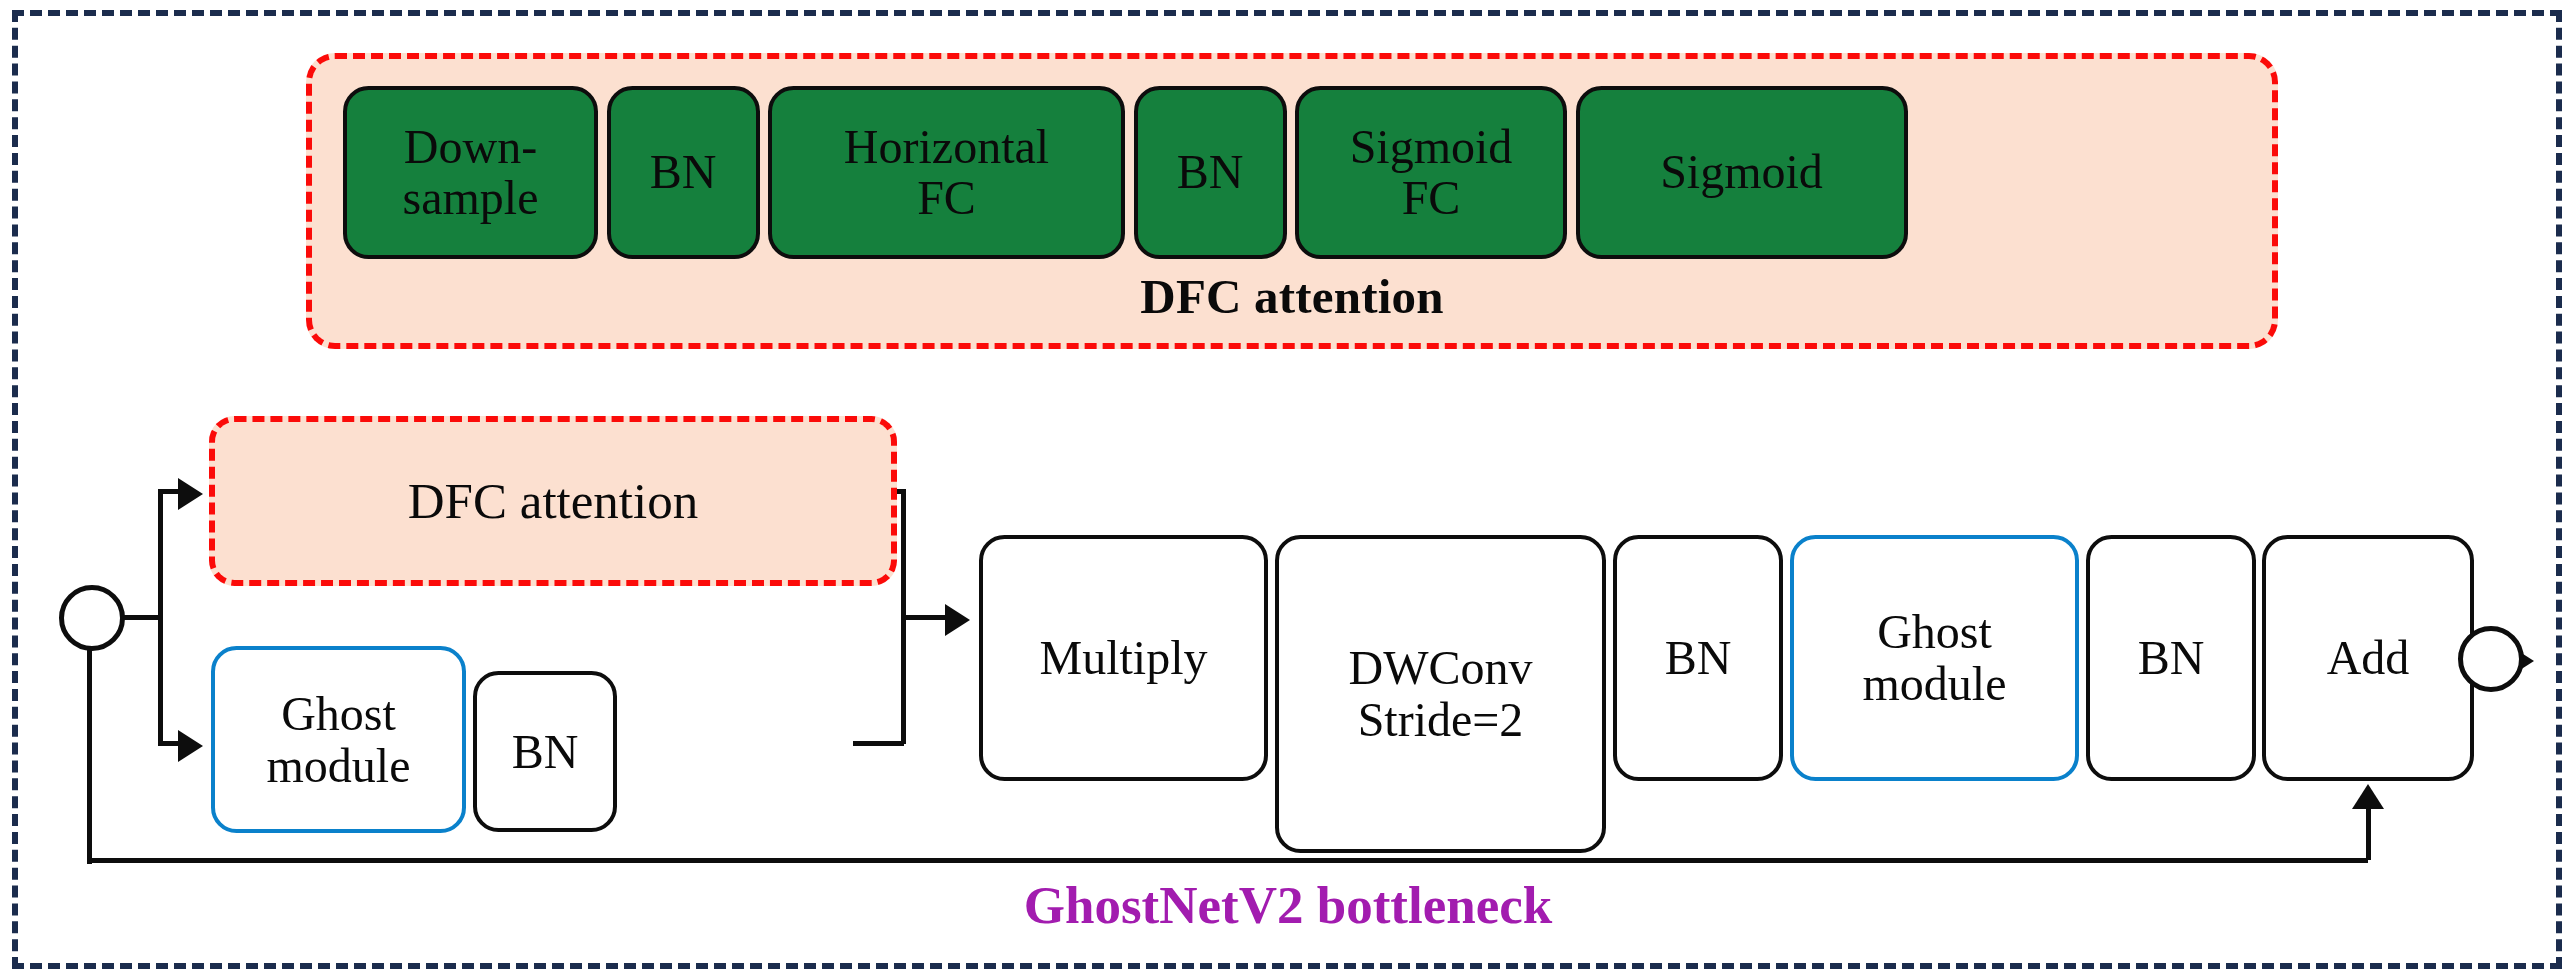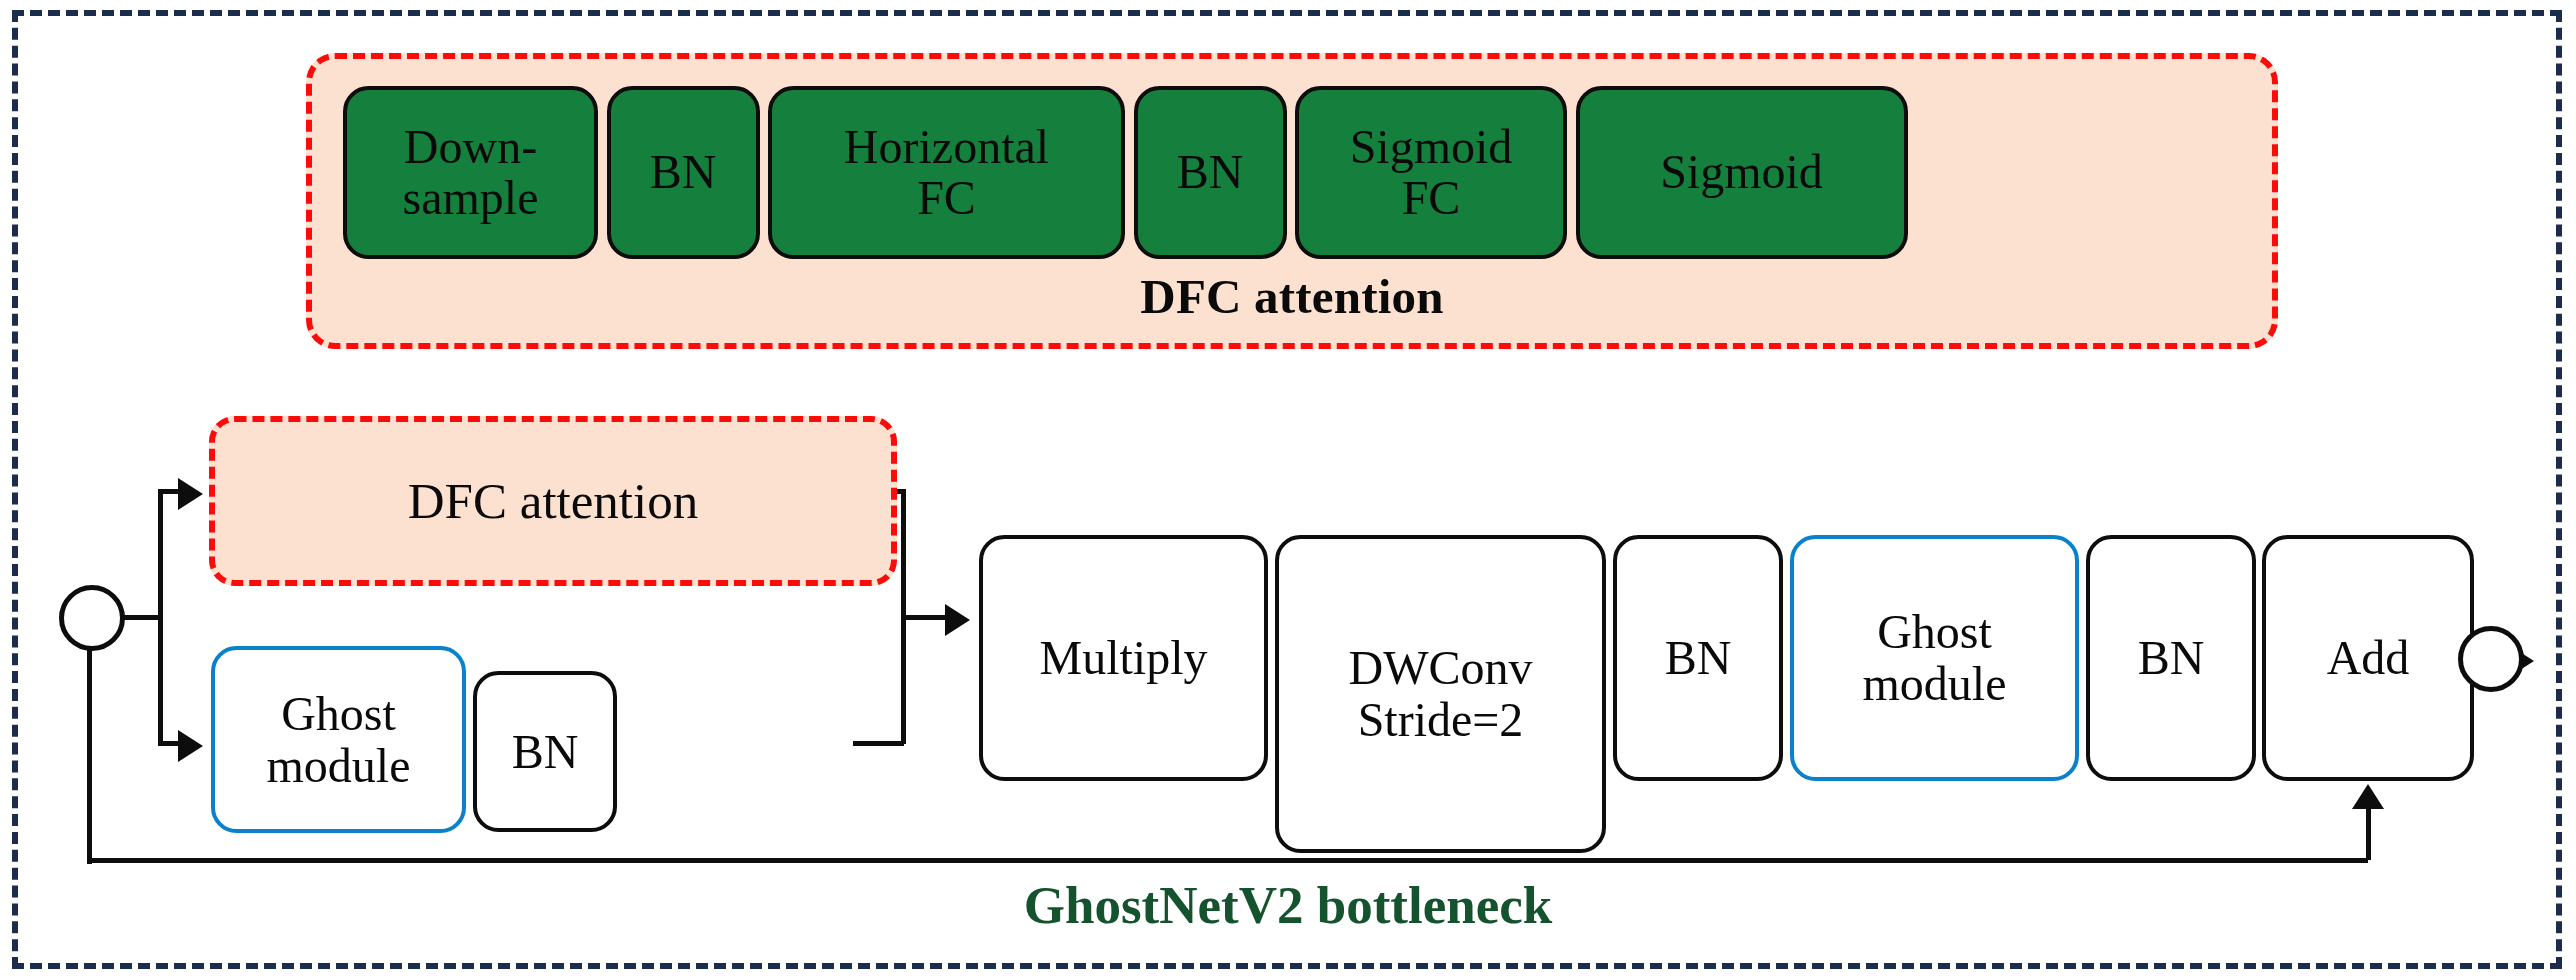--- a/index.html
+++ b/index.html
@@ -60,21 +60,21 @@
     border-left:25.5px solid #0d0d0d;
   }
   .arrow-u{
     position:absolute;width:0;height:0;
     border-left:16px solid transparent;border-right:16px solid transparent;
     border-bottom:25.5px solid #0d0d0d;
   }
 
   .bottom-label{
     position:absolute;left:0;right:0;top:875px;text-align:center;
-    font-size:53px;font-weight:bold;color:#14532d;
+    font-size:53px;font-weight:bold;color:#a21caf;
   }
 </style>
 </head>
 <body>
 
 <div id="root">
 
   <div class="outer-frame"></div>
 
   <div class="dfc-panel">

